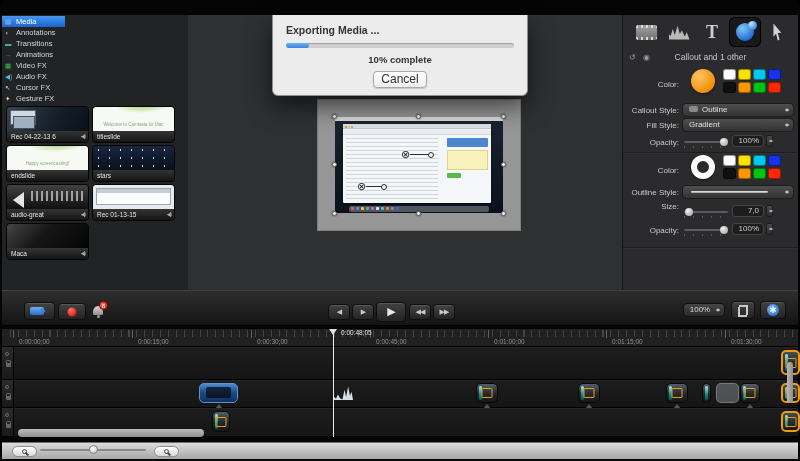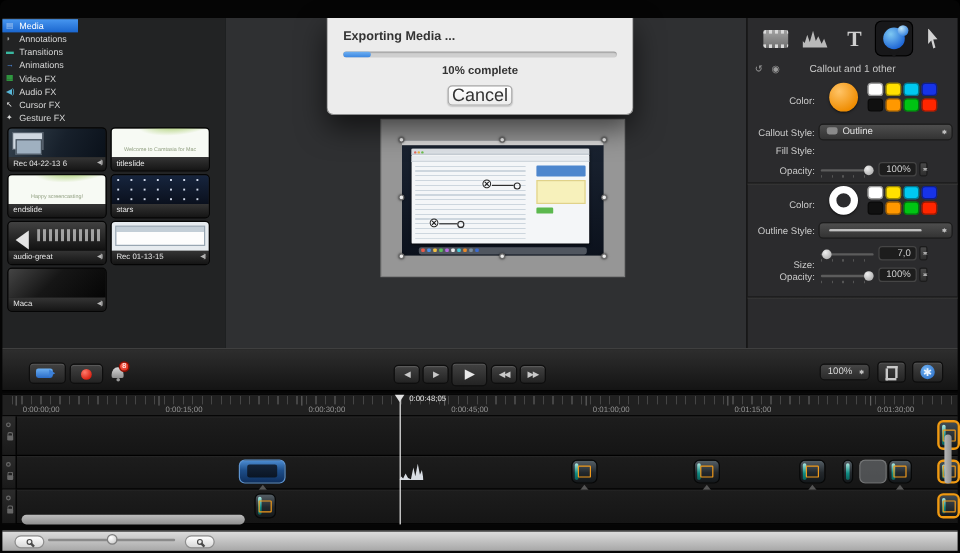--- a/index.html
+++ b/index.html
@@ -117,21 +117,21 @@
   .pdivider{position:absolute;left:0;right:0;height:2px;background:linear-gradient(#141414,#3a3a3a);}
   
   .dialog{position:absolute;left:272px;top:15px;width:256px;height:81px;background:#ececec;
     border:1px solid #8f8f8f;border-top:none;border-radius:0 0 6px 6px;box-shadow:0 10px 24px rgba(0,0,0,.6);z-index:60;}
   .dlg-title{position:absolute;left:13px;top:9px;font-size:10.5px;font-weight:bold;color:#333;}
   .prog{position:absolute;left:13px;right:13px;top:28px;height:5px;background:#cfcfcf;border-radius:3px;overflow:hidden;box-shadow:inset 0 1px 1px rgba(0,0,0,.25);}
   .prog-fill{height:100%;background:linear-gradient(#6fb0f2,#3784e0);border-radius:3px;}
   .dlg-status{position:absolute;left:0;right:0;top:39px;text-align:center;font-size:9.5px;font-weight:bold;color:#333;}
   .dlg-cancel{position:absolute;left:50%;top:56px;transform:translateX(-50%);width:54px;height:17px;
     background:linear-gradient(#fff,#ededed);border:1px solid #a8a8a8;border-radius:4px;
-    font-size:15px;color:#333;text-align:center;line-height:15px;box-shadow:0 1px 1px rgba(0,0,0,.15);}
+    font-size:12px;color:#333;text-align:center;line-height:15px;box-shadow:0 1px 1px rgba(0,0,0,.15);}
   
   .controlbar{position:absolute;left:2px;top:290px;width:796px;height:36px;
     background:linear-gradient(#2e2e2e,#141414);border-top:1px solid #3f3f3f;border-bottom:1px solid #000;}
   .cbtn{position:absolute;background:linear-gradient(#424242,#232323);border:1px solid #0e0e0e;border-radius:4px;
     box-shadow:inset 0 1px 0 rgba(255,255,255,.12);}
   .tg{position:absolute;left:0;right:0;top:50%;transform:translateY(-52%);text-align:center;color:#c9c9c9;font-size:7px;letter-spacing:-1px;}
   .tg.big{font-size:11px;color:#e8e8e8;}
   .cam-glyph{position:absolute;left:5px;top:4px;width:14px;height:8px;border-radius:2px;background:linear-gradient(#6db0f2,#2a6cc8);}
   .cam-glyph::after{content:"";position:absolute;right:-5px;top:1px;border:3px solid transparent;border-left:5px solid #3c80d8;}
   .rec-dot{position:absolute;left:50%;top:50%;transform:translate(-50%,-50%);width:9px;height:9px;border-radius:50%;
@@ -325,20 +325,24 @@
         <div class="swatch" style="background: rgb(255, 38, 0);"></div>
       </div>
 
     <span class="plabel" style="top:91px">Callout Style:</span>
     <div class="dd" style="left:59px;top:88px;width:112px">
       <span class="dd-swatch"></span><span>Outline</span>
       <span class="dd-arrows"></span>
     </div>
 
     <span class="plabel" style="top:106px">Fill Style:</span>
+    <div class="dd" style="left:59px;top:103px;width:112px">
+      <span>Gradient</span>
+      <span class="dd-arrows"></span>
+    </div>
 
     <span class="plabel" style="top:123px">Opacity:</span>
     <div class="pslider" style="left:61px;top:126px;width:44px">
       <span class="knob" style="left: 92%;"></span>
     </div>
     <div class="vfield" style="left:109px;top:120px;width:32px">100%</div>
     <div class="vstep" style="left:143px;top:120px"></div>
 
     <div class="pdivider" style="top:137px"></div>
 
@@ -354,21 +358,21 @@
         <div class="swatch" style="background: rgb(0, 196, 19);"></div>
         <div class="swatch" style="background: rgb(255, 38, 0);"></div>
       </div>
 
     <span class="plabel" style="top:173px">Outline Style:</span>
     <div class="dd" style="left:59px;top:170px;width:112px">
       <span class="dd-line"></span>
       <span class="dd-arrows"></span>
     </div>
 
-    <span class="plabel" style="top:201px">Size:</span>
+    <span class="plabel" style="top:187px">Size:</span>
     <div class="pslider" style="left:61px;top:196px;width:44px">
       <span class="knob" style="left: 12%;"></span>
     </div>
     <div class="vfield" style="left:109px;top:190px;width:32px">7,0</div>
     <div class="vstep" style="left:143px;top:190px"></div>
 
     <span class="plabel" style="top:211px">Opacity:</span>
     <div class="pslider" style="left:61px;top:214px;width:44px">
       <span class="knob" style="left: 92%;"></span>
     </div>

